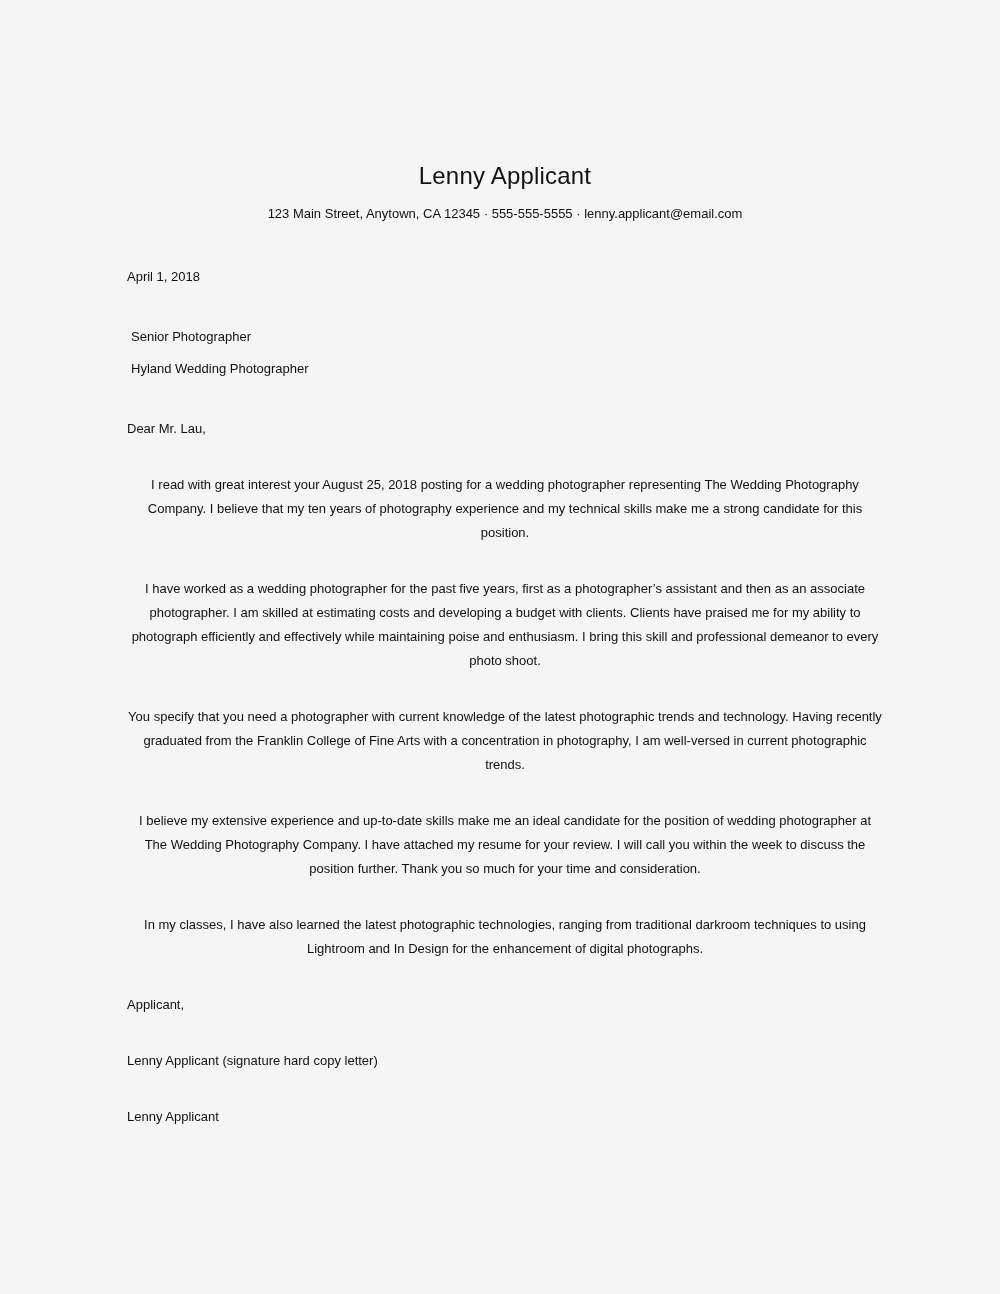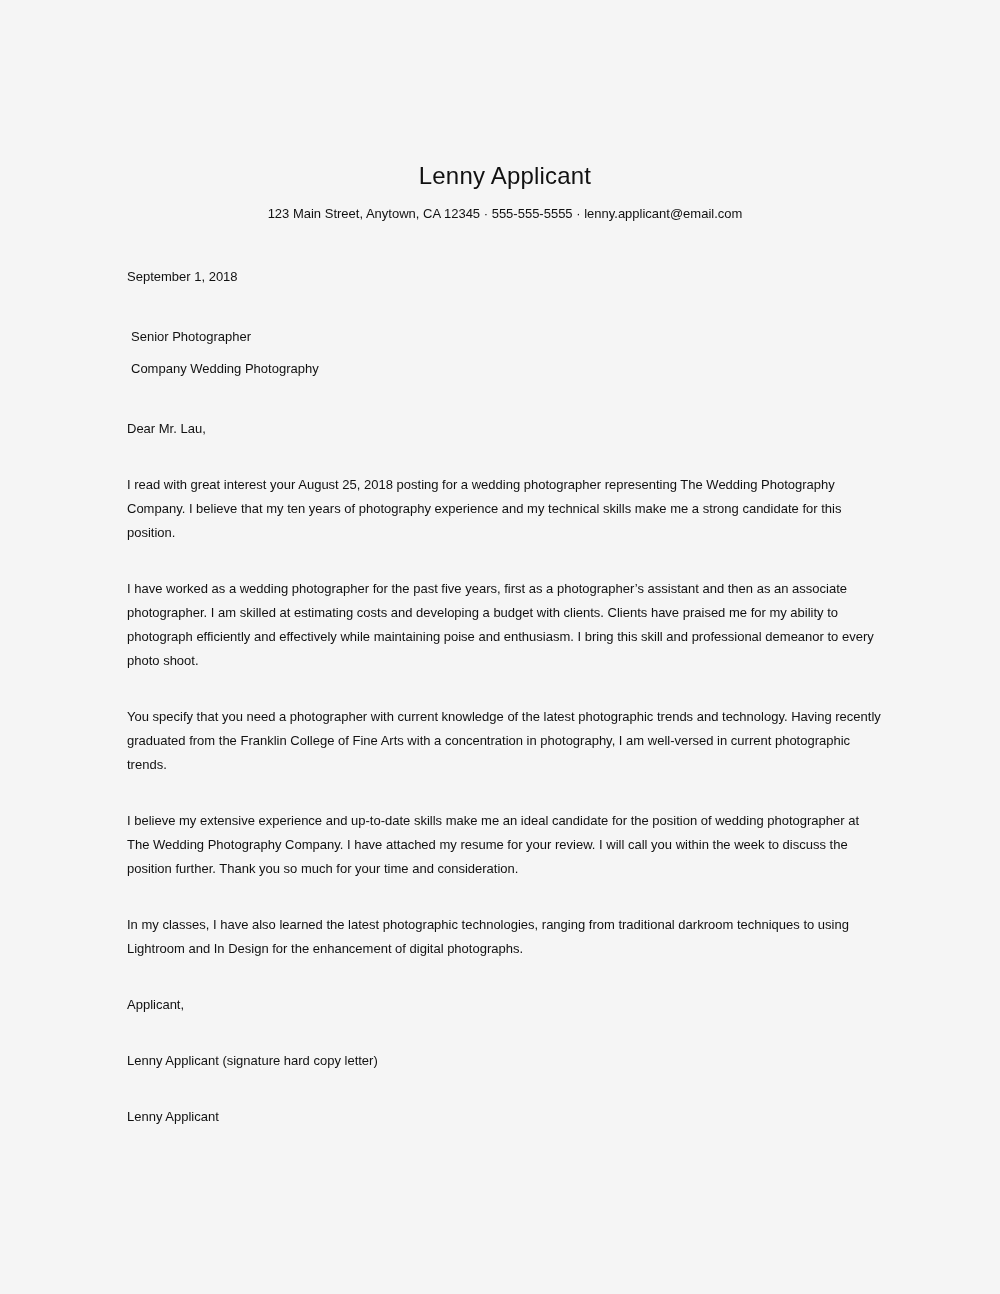--- a/index.html
+++ b/index.html
@@ -33,38 +33,38 @@
     font-size: 15px;
     line-height: 24px;
     margin-top: 2px;
   }
   .body-text {
     font-size: 13px;
     line-height: 24px;
   }
   .block { margin-top: 24px; }
   .date-line { margin-top: 27px; }
-  .para { text-align: left; }
+  .para { text-align: center; }
 </style>
 </head>
 <body>
 
 <div class="page">
   <div class="content">
 
     <div class="letter-header">
       <div class="sender-name">Lenny Applicant</div>
       <div class="contact-line body-text">123 Main Street, Anytown, CA 12345 · 555-555-5555 · lenny.applicant@email.com</div>
     </div>
 
-    <div class="date-line block body-text">September 1, 2018</div>
+    <div class="date-line block body-text">April 1, 2018</div>
 
     <div class="block body-text">
       <div>Senior Photographer</div>
-      <div>Company Wedding Photography</div>
+      <div>Hyland Wedding Photographer</div>
     </div>
 
     <div class="block body-text">Dear Mr. Lau,</div>
 
     <div class="block body-text para">I read with great interest your August 25, 2018 posting for a wedding photographer representing The Wedding Photography Company. I believe that my ten years of photography experience and my technical skills make me a strong candidate for this position.</div>
     <div class="block body-text para">I have worked as a wedding photographer for the past five years, first as a photographer’s assistant and then as an associate photographer. I am skilled at estimating costs and developing a budget with clients. Clients have praised me for my ability to photograph efficiently and effectively while maintaining poise and enthusiasm. I bring this skill and professional demeanor to every photo shoot.</div>
     <div class="block body-text para">You specify that you need a photographer with current knowledge of the latest photographic trends and technology. Having recently graduated from the Franklin College of Fine Arts with a concentration in photography, I am well-versed in current photographic trends.</div>
     <div class="block body-text para">I believe my extensive experience and up-to-date skills make me an ideal candidate for the position of wedding photographer at The Wedding Photography Company. I have attached my resume for your review. I will call you within the week to discuss the position further. Thank you so much for your time and consideration.</div>
     <div class="block body-text para">In my classes, I have also learned the latest photographic technologies, ranging from traditional darkroom techniques to using Lightroom and In Design for the enhancement of digital photographs.</div>
 

